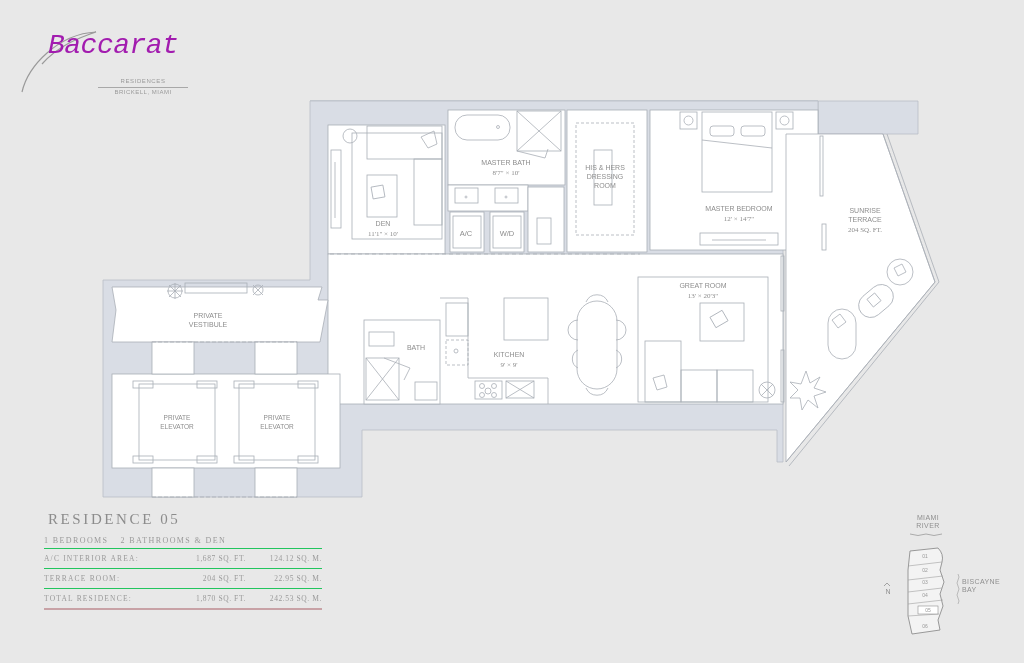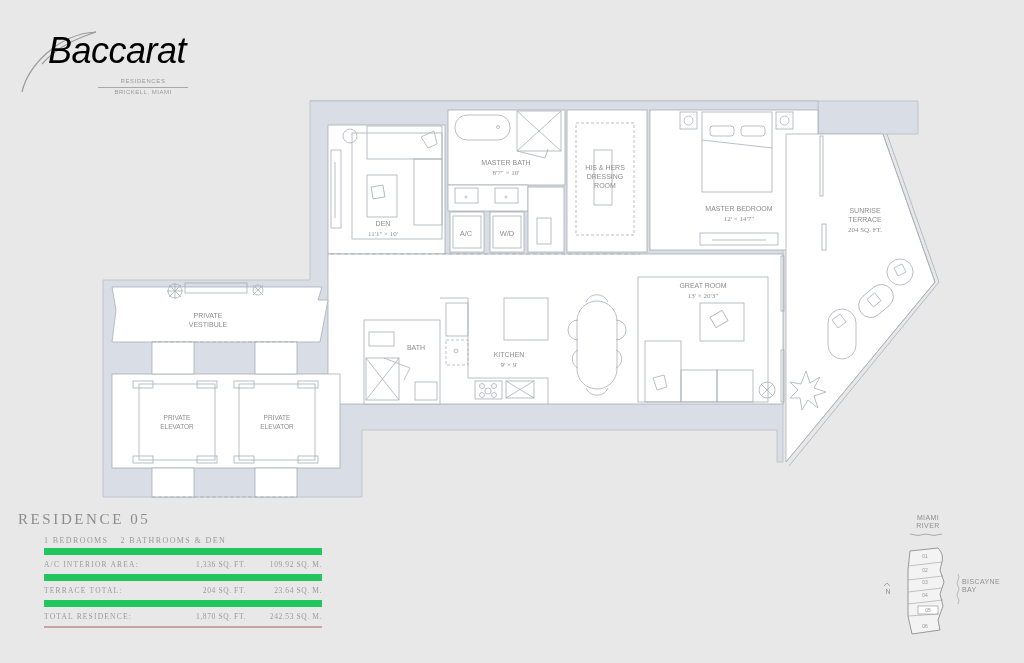--- a/index.html
+++ b/index.html
@@ -6,52 +6,52 @@
     body {
       width: 1024px; height: 663px; overflow: hidden;
       background: #e8e8e8;
       font-family: "Liberation Sans", sans-serif;
       color: #8a8a8a;
       position: relative;
     }
     .logo { position: absolute; left: 18px; top: 26px; width: 180px; height: 72px; }
     .logo-script {
       position: absolute; left: 30px; top: 4px;
-      font-family: Liberation Sans, sans-serif; font-style: italic;
-      font-size: 36px; color: #000000; letter-spacing: -0.5px;
+      font-family: Liberation Mono, monospace; font-style: italic;
+      font-size: 28px; color: #a21caf; letter-spacing: -0.5px;
     }
     .logo-swoosh { position: absolute; left: 0; top: 0; }
     .logo-sub1 {
       position: absolute; left: 96px; top: 52px; font-size: 6px;
       letter-spacing: 0.6px; color: #9a9a9a; width: 58px; text-align: center;
     }
     .logo-rule { position: absolute; left: 80px; top: 61px; width: 90px; height: 1px; background: #a8a8a8; }
     .logo-sub2 {
       position: absolute; left: 82px; top: 63px; font-size: 6px;
       letter-spacing: 0.5px; color: #9a9a9a; width: 86px; text-align: center;
     }
 
     .plan { position: absolute; left: 0; top: 0; }
     .plan text { font-family: "Liberation Sans", sans-serif; fill: #8d8d8d; }
     .plan .dim { font-family: "Liberation Serif", serif; }
 
     .res-title {
-      position: absolute; left: 18px; top: 511px;
+      position: absolute; left: 48px; top: 511px;
       font-family: "Liberation Serif", serif; font-size: 15px;
       letter-spacing: 2.6px; color: #8c8c8c;
     }
     .specs { position: absolute; left: 30px; top: 534px; width: 278px; margin-left: 14px; }
     .spec-summary {
       font-family: "Liberation Serif", serif; font-size: 8px;
       letter-spacing: 1.4px; color: #9a9a9a; height: 14px; line-height: 14px;
     }
     .spec-summary span + span { margin-left: 12px; }
     .spec-row {
       display: flex; height: 19px; line-height: 19px;
-      border-top: 7px solid #22c55e;
+      border-top: 1px solid #22c55e;
       font-family: "Liberation Serif", serif; font-size: 7.5px;
       letter-spacing: 1.2px; color: #9a9a9a;
     }
     .spec-row:last-child { border-bottom: 2px solid #c8a2a6; justify-content: center; }
     .spec-label { flex: 1; }
     .spec-ft { width: 80px; text-align: right; letter-spacing: 0.6px; }
     .spec-m { width: 76px; text-align: right; letter-spacing: 0.6px; }
 
     .keymap { position: absolute; left: 880px; top: 510px; width: 144px; height: 130px; }
     .km-river {
@@ -295,27 +295,27 @@
 </svg>
 
 <div class="res-title">RESIDENCE 05</div>
 
 <div class="specs">
   <div class="spec-summary">
     <span>1 BEDROOMS</span><span>2 BATHROOMS &amp; DEN</span>
   </div>
   <div class="spec-row">
     <span class="spec-label">A/C INTERIOR AREA:</span>
-    <span class="spec-ft">1,336 SQ. FT.</span>
-    <span class="spec-m">109.92 SQ. M.</span>
+    <span class="spec-ft">1,687 SQ. FT.</span>
+    <span class="spec-m">124.12 SQ. M.</span>
   </div>
   <div class="spec-row">
-    <span class="spec-label">TERRACE TOTAL:</span>
+    <span class="spec-label">TERRACE ROOM:</span>
     <span class="spec-ft">204 SQ. FT.</span>
-    <span class="spec-m">23.64 SQ. M.</span>
+    <span class="spec-m">22.95 SQ. M.</span>
   </div>
   <div class="spec-row">
     <span class="spec-label">TOTAL RESIDENCE:</span>
     <span class="spec-ft">1,870 SQ. FT.</span>
     <span class="spec-m">242.53 SQ. M.</span>
   </div>
 </div>
 
 <div class="keymap">
   <div class="km-river">

